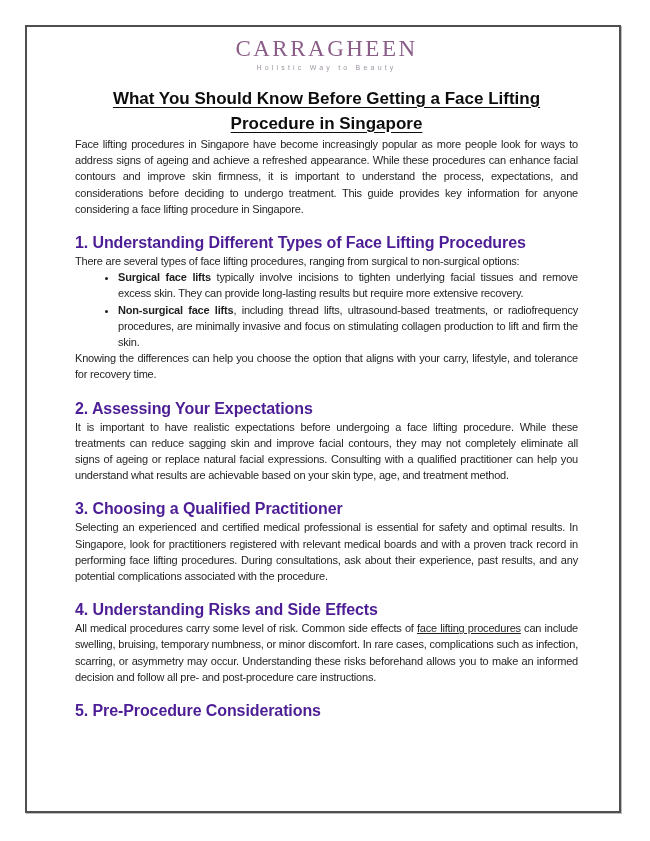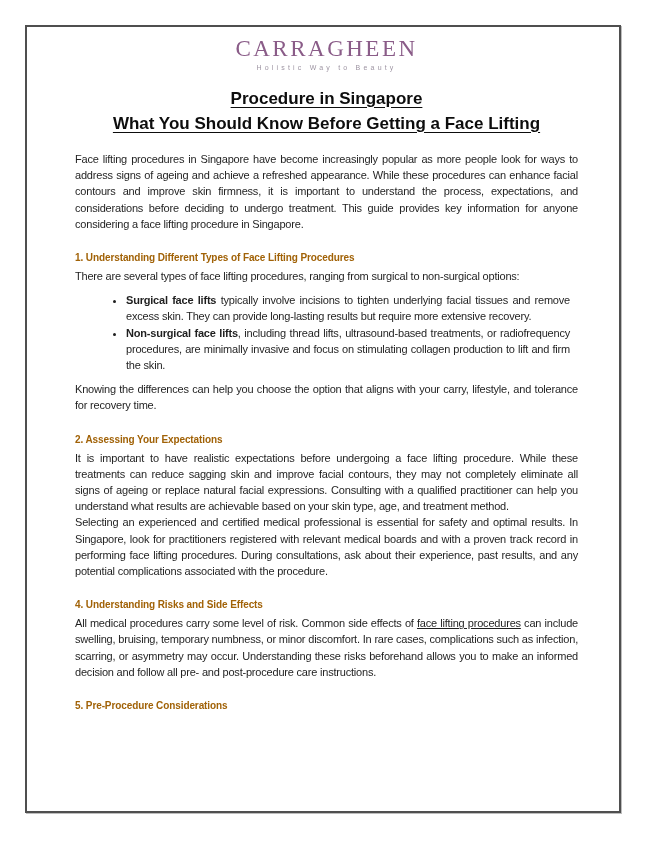--- a/index.html
+++ b/index.html
@@ -37,28 +37,28 @@
     margin: 13px 0 0 0; padding: 0;
     font-size: 17px; font-weight: bold;
     text-align: center; line-height: 25px;
     color: #0d0d0d;
   }
   .title-line { text-decoration: underline; text-underline-offset: 3px; }
   p.body-text {
     margin: 0; font-size: 11px; letter-spacing: -0.2px;
     line-height: 16.2px; text-align: justify; color: #1f1f1f;
   }
-  p.intro { margin-top: 15px; }
+  p.intro { }
   h2.sec-heading {
     margin: 17px 0 1px 0; padding: 0;
-    font-size: 10px; font-weight: bold; color: #a16207;
+    font-size: 16px; font-weight: bold; color: #4c1d95;
     letter-spacing: -0.1px; line-height: 18px;
   }
   ul.bullet-list {
-    margin: 8px; padding: 0 0 0 43px;
+    margin: 0; padding: 0 0 0 43px;
     list-style: disc;
   }
   ul.bullet-list li {
     font-size: 11px; letter-spacing: -0.2px; line-height: 16.2px;
     text-align: justify; color: #1f1f1f;
   }
   .seg-b { font-weight: bold; }
   .seg-u { text-decoration: underline; }
 </style>
 </head>
@@ -67,42 +67,43 @@
 <div class="sheet">
   <div class="border-frame"></div>
   <div class="content">
 
     <header class="logo-header">
       <div class="brand">CARRAGHEEN</div>
       <span class="tagline">Holistic Way to Beauty</span>
     </header>
 
     <h1 class="doc-title">
+      <div class="title-line">What You Should Know Before Getting a Face Lifting</div>
       <div class="title-line">Procedure in Singapore</div>
-      <div class="title-line">What You Should Know Before Getting a Face Lifting</div>
     </h1>
 
     <p class="body-text intro">Face lifting procedures in Singapore have become increasingly popular as more people look for ways to address signs of ageing and achieve a refreshed appearance. While these procedures can enhance facial contours and improve skin firmness, it is important to understand the process, expectations, and considerations before deciding to undergo treatment. This guide provides key information for anyone considering a face lifting procedure in Singapore.</p>
 
     <section>
       <h2 class="sec-heading">1. Understanding Different Types of Face Lifting Procedures</h2>
       <p class="body-text">There are several types of face lifting procedures, ranging from surgical to non-surgical options:</p>
       <ul class="bullet-list">
         <li><span class="seg-b">Surgical face lifts</span><span> typically involve incisions to tighten underlying facial tissues and remove excess skin. They can provide long-lasting results but require more extensive recovery.</span></li>
         <li><span class="seg-b">Non-surgical face lifts</span><span>, including thread lifts, ultrasound-based treatments, or radiofrequency procedures, are minimally invasive and focus on stimulating collagen production to lift and firm the skin.</span></li>
       </ul>
       <p class="body-text">Knowing the differences can help you choose the option that aligns with your carry, lifestyle, and tolerance for recovery time.</p>
     </section>
 
     <section>
       <h2 class="sec-heading">2. Assessing Your Expectations</h2>
       <p class="body-text">It is important to have realistic expectations before undergoing a face lifting procedure. While these treatments can reduce sagging skin and improve facial contours, they may not completely eliminate all signs of ageing or replace natural facial expressions. Consulting with a qualified practitioner can help you understand what results are achievable based on your skin type, age, and treatment method.</p>
     </section>
 
     <section>
+      <h2 class="sec-heading">3. Choosing a Qualified Practitioner</h2>
       <p class="body-text">Selecting an experienced and certified medical professional is essential for safety and optimal results. In Singapore, look for practitioners registered with relevant medical boards and with a proven track record in performing face lifting procedures. During consultations, ask about their experience, past results, and any potential complications associated with the procedure.</p>
     </section>
 
     <section>
       <h2 class="sec-heading">4. Understanding Risks and Side Effects</h2>
       <p class="body-text"><span>All medical procedures carry some level of risk. Common side effects of </span><span class="seg-u">face lifting procedures</span><span> can include swelling, bruising, temporary numbness, or minor discomfort. In rare cases, complications such as infection, scarring, or asymmetry may occur. Understanding these risks beforehand allows you to make an informed decision and follow all pre- and post-procedure care instructions.</span></p>
     </section>
 
     <section>
       <h2 class="sec-heading">5. Pre-Procedure Considerations</h2>

